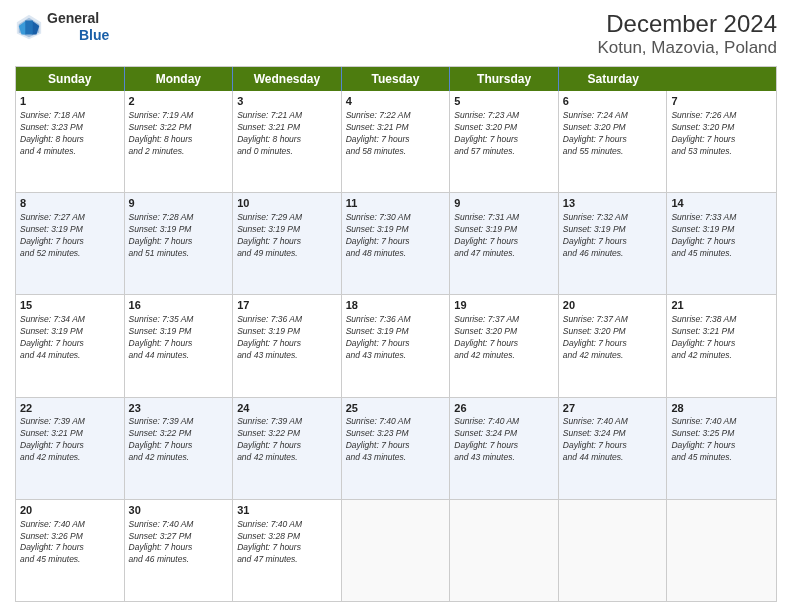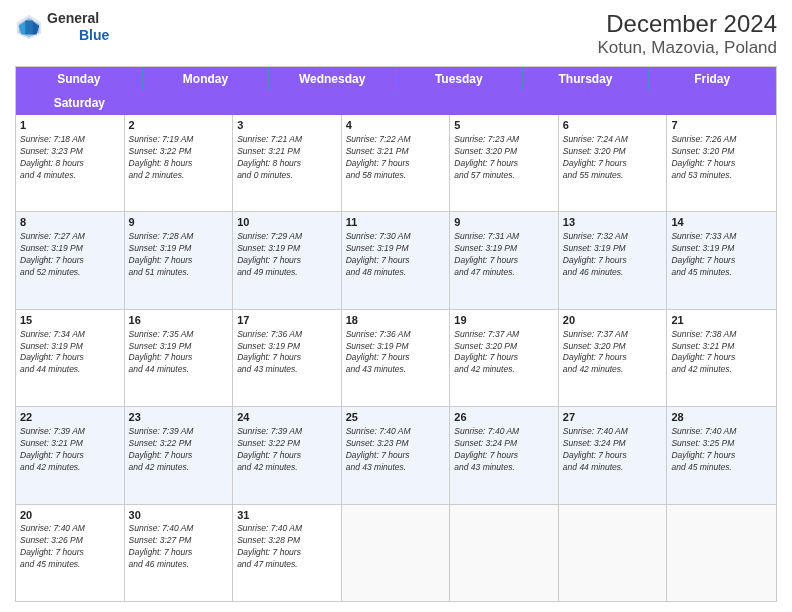--- a/index.html
+++ b/index.html
@@ -52,22 +52,22 @@
       color: #555;
     }
     .calendar {
       flex: 1;
       display: flex;
       flex-direction: column;
       border: 1px solid #ccc;
     }
     .cal-header {
       display: grid;
-      grid-template-columns: repeat(6, 1fr);
-      background: #8b5cf6;
+      grid-template-columns: repeat(7, 1fr);
+      background: #4d7c0f;
     }
     .cal-header-cell {
       color: white;
       text-align: center;
       padding: 5px 3px;
       font-size: 12px;
       font-weight: bold;
       border-right: 1px solid #5585d0;
     }
     .cal-header-cell:last-child { border-right: none; }
@@ -133,21 +133,20 @@
     </div>
   </div>
 
   <div class="calendar">
     <div class="cal-header">
     <div class="cal-header-cell">Sunday</div>
         <div class="cal-header-cell">Monday</div>
         <div class="cal-header-cell">Wednesday</div>
         <div class="cal-header-cell">Tuesday</div>
         <div class="cal-header-cell">Thursday</div>
-        <div class="cal-header-cell">Friday</div>
         <div class="cal-header-cell">Saturday</div>
       </div>
     <div class="cal-body">
     <div class="cal-row">
           <div class="cal-cell">
             <span class="day-num">1</span>
             <div class="cell-text">Sunrise: 7:18 AM<br>Sunset: 3:23 PM<br>Daylight: 8 hours<br>and 4 minutes.</div>
           </div>
           <div class="cal-cell">
             <span class="day-num">2</span>

